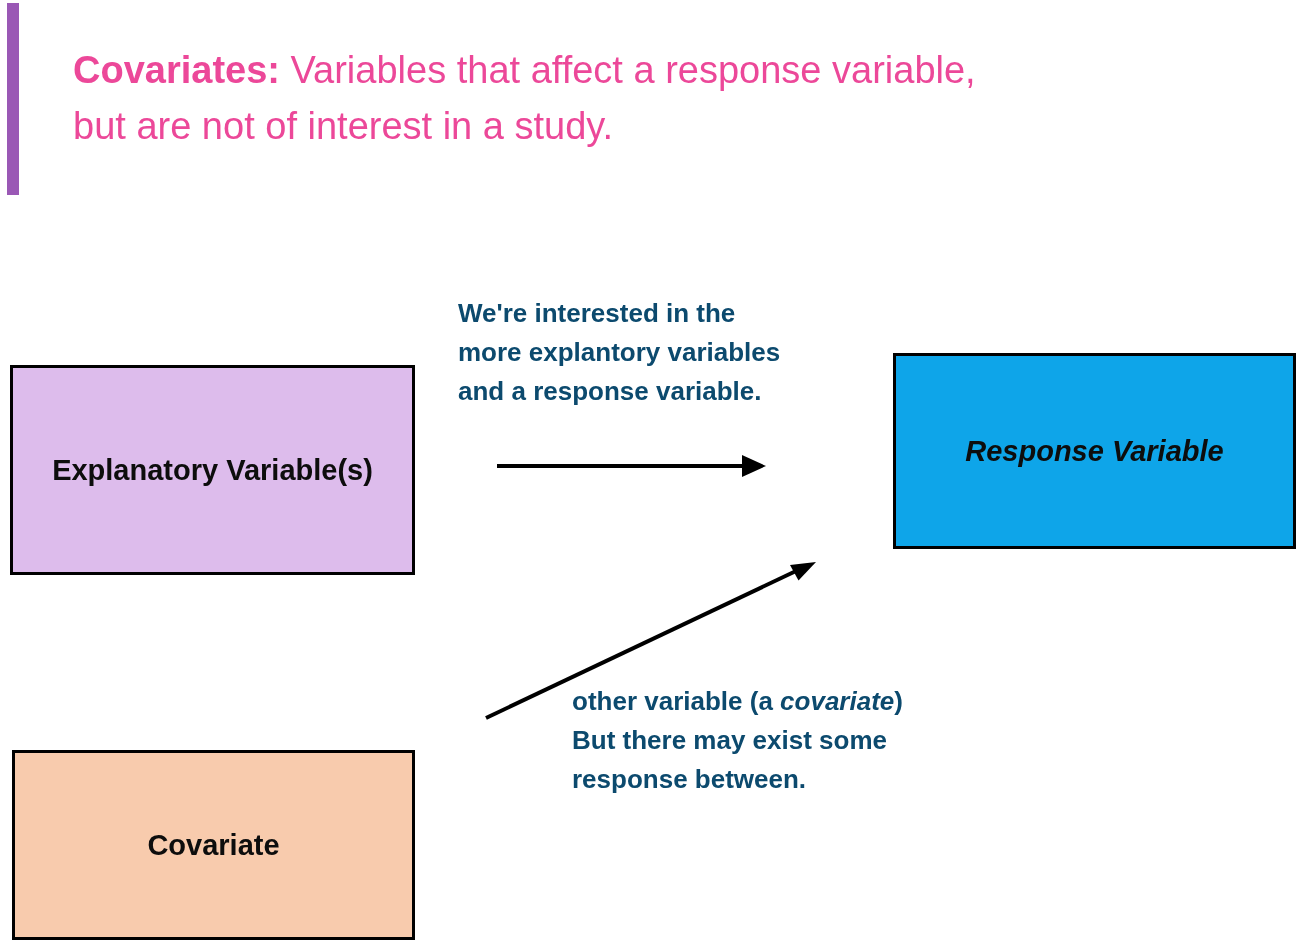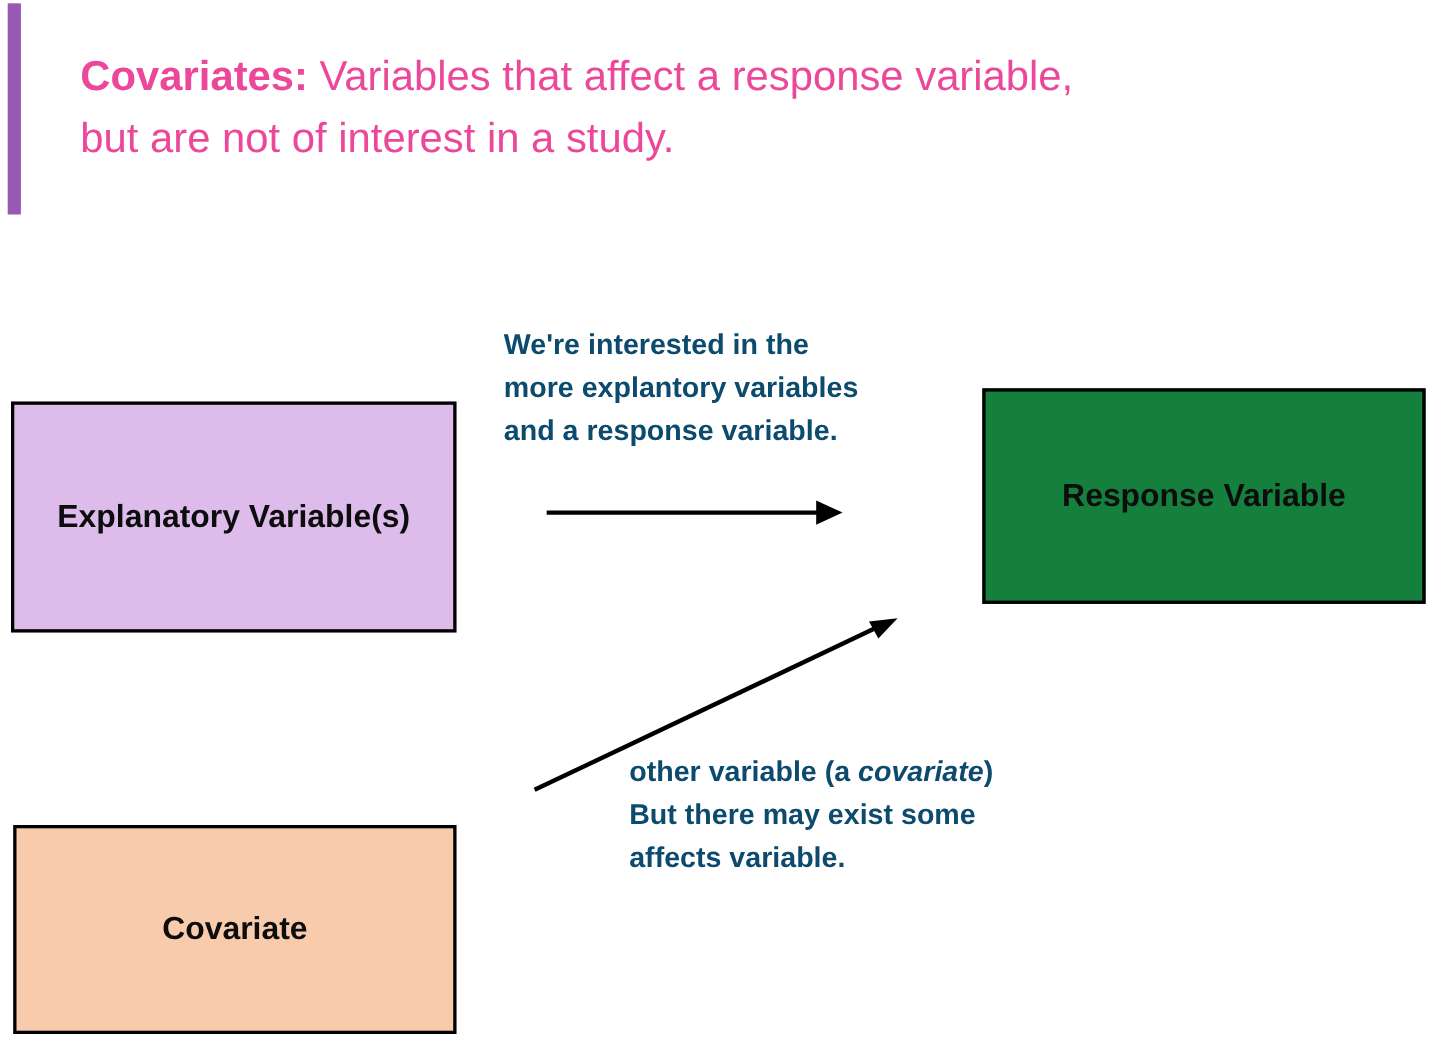--- a/index.html
+++ b/index.html
@@ -83,28 +83,28 @@
     <div>We're interested in the</div>
     <div>more explantory variables</div>
     <div>and a response variable.</div>
   </div>
 
   <div class="annotation annotation-covariate-note">
     <div>
       <span>other variable (a </span><span class="it">covariate</span><span>)</span>
     </div>
     <div>But there may exist some</div>
-    <div>affects variable.</div>
+    <div>response between.</div>
   </div>
 
   <div class="node node-explanatory" style="background-color: rgb(221, 188, 236);">
     <span>Explanatory Variable(s)</span>
   </div>
 
-  <div class="node node-response" style="background-color: #15803d;">
+  <div class="node node-response" style="background-color: #0ea5e9; font-style: italic;">
     <span>Response Variable</span>
   </div>
 
   <div class="node node-covariate" style="background-color: rgb(248, 203, 173);">
     <span>Covariate</span>
   </div>
 
   <svg class="arrow-layer" viewBox="0 0 1301 948" xmlns="http://www.w3.org/2000/svg">
     <g stroke="#000000" fill="#000000">
       <line x1="497" y1="466" x2="744" y2="466" stroke-width="4"></line>

